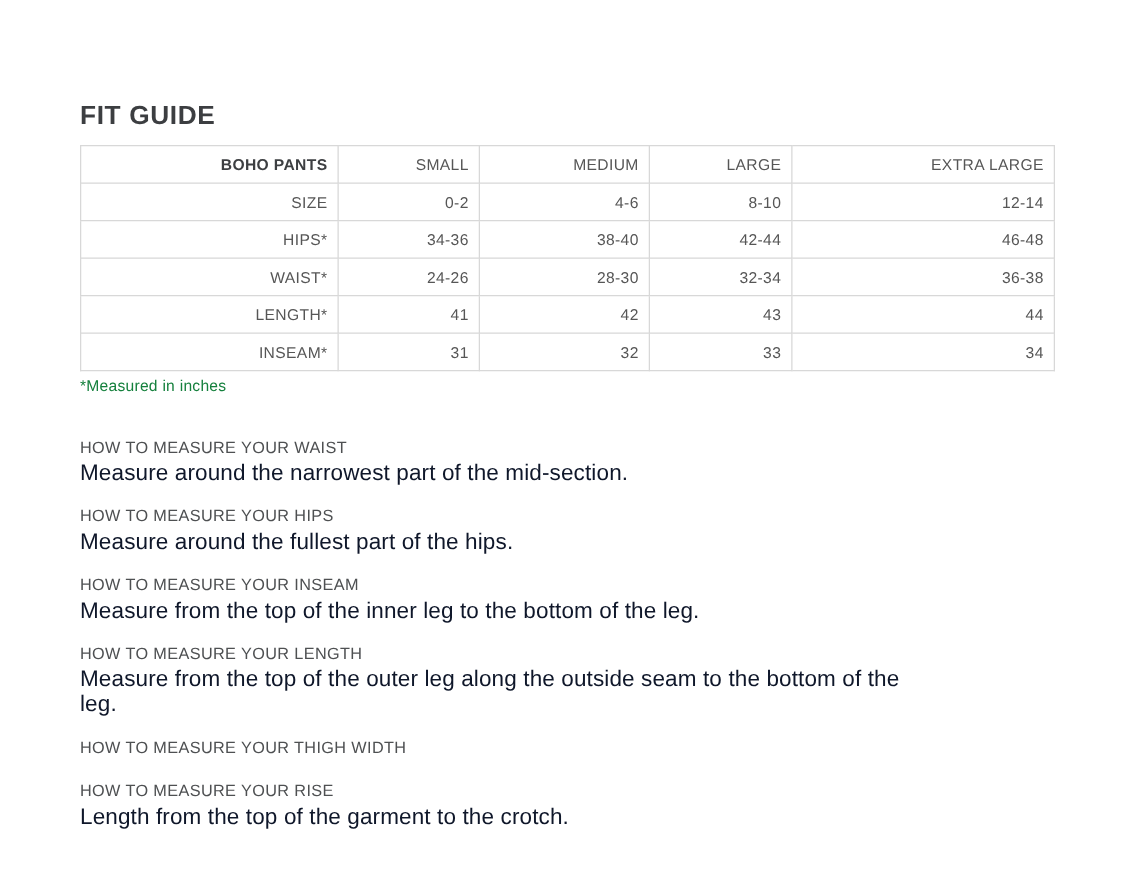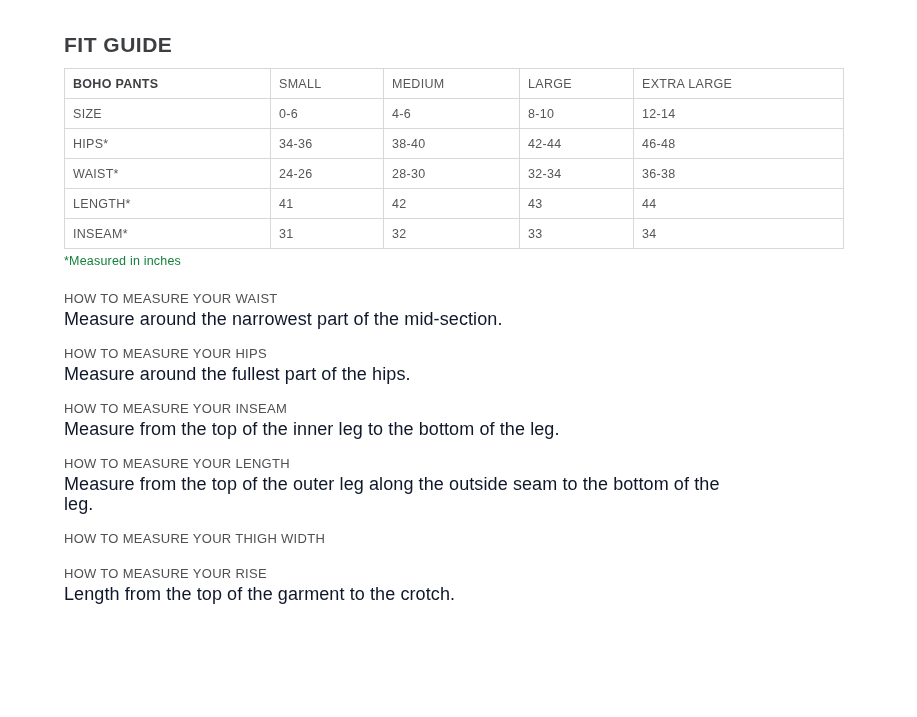--- a/index.html
+++ b/index.html
@@ -8,21 +8,21 @@
     background: #ffffff;
   }
   body {
     width: 917px;
     height: 717px;
     font-family: "Liberation Sans", sans-serif;
     color: #515151;
     overflow: hidden;
   }
   .page {
-    padding: 34px 0 0 64px;
+    padding: 82px 0 0 64px;
     box-sizing: border-box;
     width: 741px;
     height: 717px;
   }
   .page-title {
     margin: 0 0 12px 0;
     font-size: 21px;
     line-height: 22px;
     font-weight: bold;
     letter-spacing: 0.5px;
@@ -33,40 +33,40 @@
     table-layout: fixed;
     width: 779px;
   }
   table.size-chart th,
   table.size-chart td {
     border: 1px solid #d8d8d8;
     height: 29px;
     padding: 0 8px;
     font-size: 12.5px;
     letter-spacing: 0.3px;
-    text-align: left;
+    text-align: right;
     vertical-align: middle;
     font-weight: normal;
     color: #565656;
     overflow: hidden;
     white-space: nowrap;
   }
   table.size-chart th.product-header {
     font-weight: bold;
     color: #3d3f42;
   }
   .footnote {
     margin: 5px 0 0 0;
     font-size: 12.5px;
     line-height: 14px;
     letter-spacing: 0.2px;
     color: #15803d;
   }
   .howto-sections {
-    margin-top: 21px;
+    margin-top: 32px;
   }
   .howto {
     margin: 0 0 15px 0;
   }
   .howto-heading {
     margin: 0;
     font-size: 13px;
     line-height: 20px;
     font-weight: normal;
     letter-spacing: 0.3px;
@@ -100,21 +100,21 @@
         <th class="product-header">BOHO PANTS</th>
         <th>SMALL</th>
         <th>MEDIUM</th>
         <th>LARGE</th>
         <th>EXTRA LARGE</th>
       </tr>
     </thead>
     <tbody>
       <tr>
         <td>SIZE</td>
-        <td>0-6</td>
+        <td>0-2</td>
         <td>4-6</td>
         <td>8-10</td>
         <td>12-14</td>
       </tr>
       <tr>
         <td>HIPS*</td>
         <td>34-36</td>
         <td>38-40</td>
         <td>42-44</td>
         <td>46-48</td>

